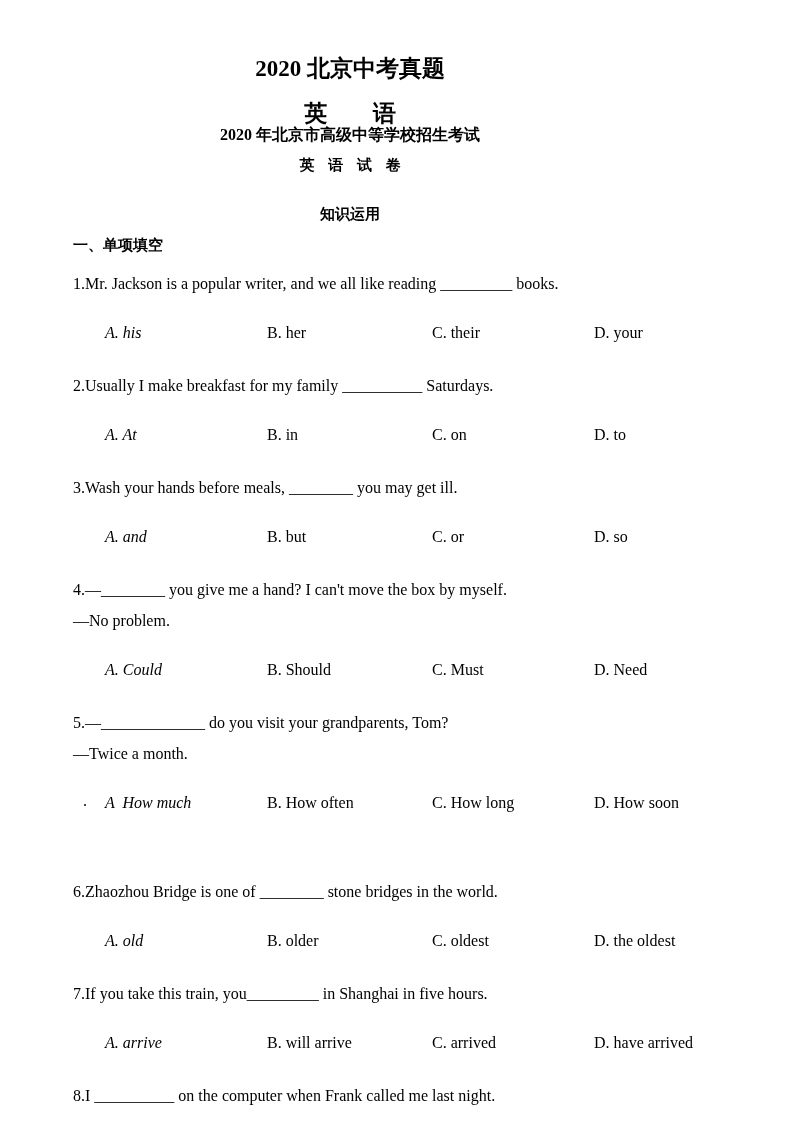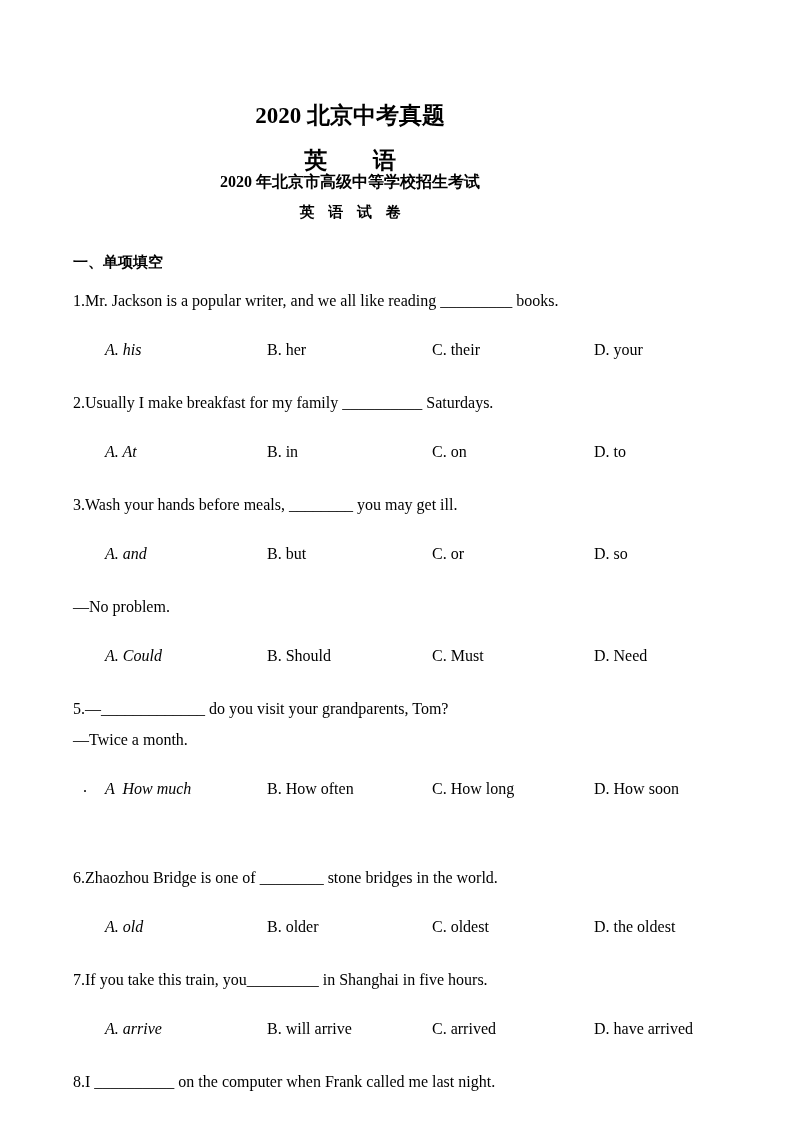--- a/index.html
+++ b/index.html
@@ -8,21 +8,21 @@
     background: #ffffff;
   }
   .page {
     position: relative;
     width: 700px;
     height: 1122px;
     background: #ffffff;
     color: #000000;
     font-family: "Liberation Serif", serif;
     box-sizing: border-box;
-    padding-top: 103px;
+    padding-top: 56px;
     overflow: hidden;
   }
   .heading {
     text-align: center;
     font-weight: bold;
     margin: 0;
   }
   .exam-title {
     font-size: 23px;
     line-height: 26px;
@@ -92,20 +92,21 @@
 </style>
 </head>
 <body>
 
 <div class="page">
 
   <h1 class="heading exam-title">2020 北京中考真题</h1>
   <h2 class="heading subject-title">英 语</h2>
   <h3 class="heading exam-name">2020 年北京市高级中等学校招生考试</h3>
   <h3 class="heading paper-title">英 语 试 卷</h3>
+  <h3 class="heading section-title">知识运用</h3>
   <div class="part-heading">一、单项填空</div>
 
   <div class="content">
 
     <div class="question">
       <p class="q-line">1.Mr. Jackson is a popular writer, and we all like reading _________ books.</p>
       <div class="q-opts">
         <span class="opt opt-a">A. his</span><span class="opt opt-b">B. her</span><span class="opt opt-c">C. their</span><span class="opt opt-d">D. your</span>
       </div>
     </div>
@@ -118,20 +119,21 @@
     </div>
 
     <div class="question">
       <p class="q-line">3.Wash your hands before meals, ________ you may get ill.</p>
       <div class="q-opts">
         <span class="opt opt-a">A. and</span><span class="opt opt-b">B. but</span><span class="opt opt-c">C. or</span><span class="opt opt-d">D. so</span>
       </div>
     </div>
 
     <div class="question">
+      <p class="q-line">4.—________ you give me a hand? I can't move the box by myself.</p>
       <p class="q-line">—No problem.</p>
       <div class="q-opts">
         <span class="opt opt-a">A. Could</span><span class="opt opt-b">B. Should</span><span class="opt opt-c">C. Must</span><span class="opt opt-d">D. Need</span>
       </div>
     </div>
 
     <div class="question q5">
       <p class="q-line">5.—_____________ do you visit your grandparents, Tom?</p>
       <p class="q-line">—Twice a month.</p>
       <div class="q-opts">

